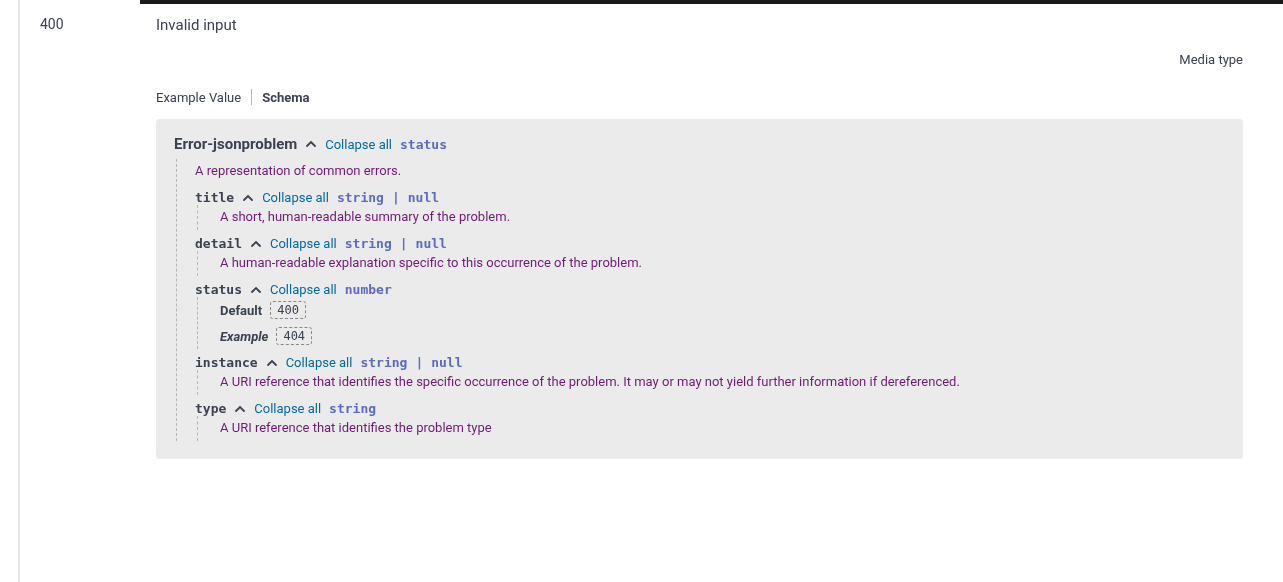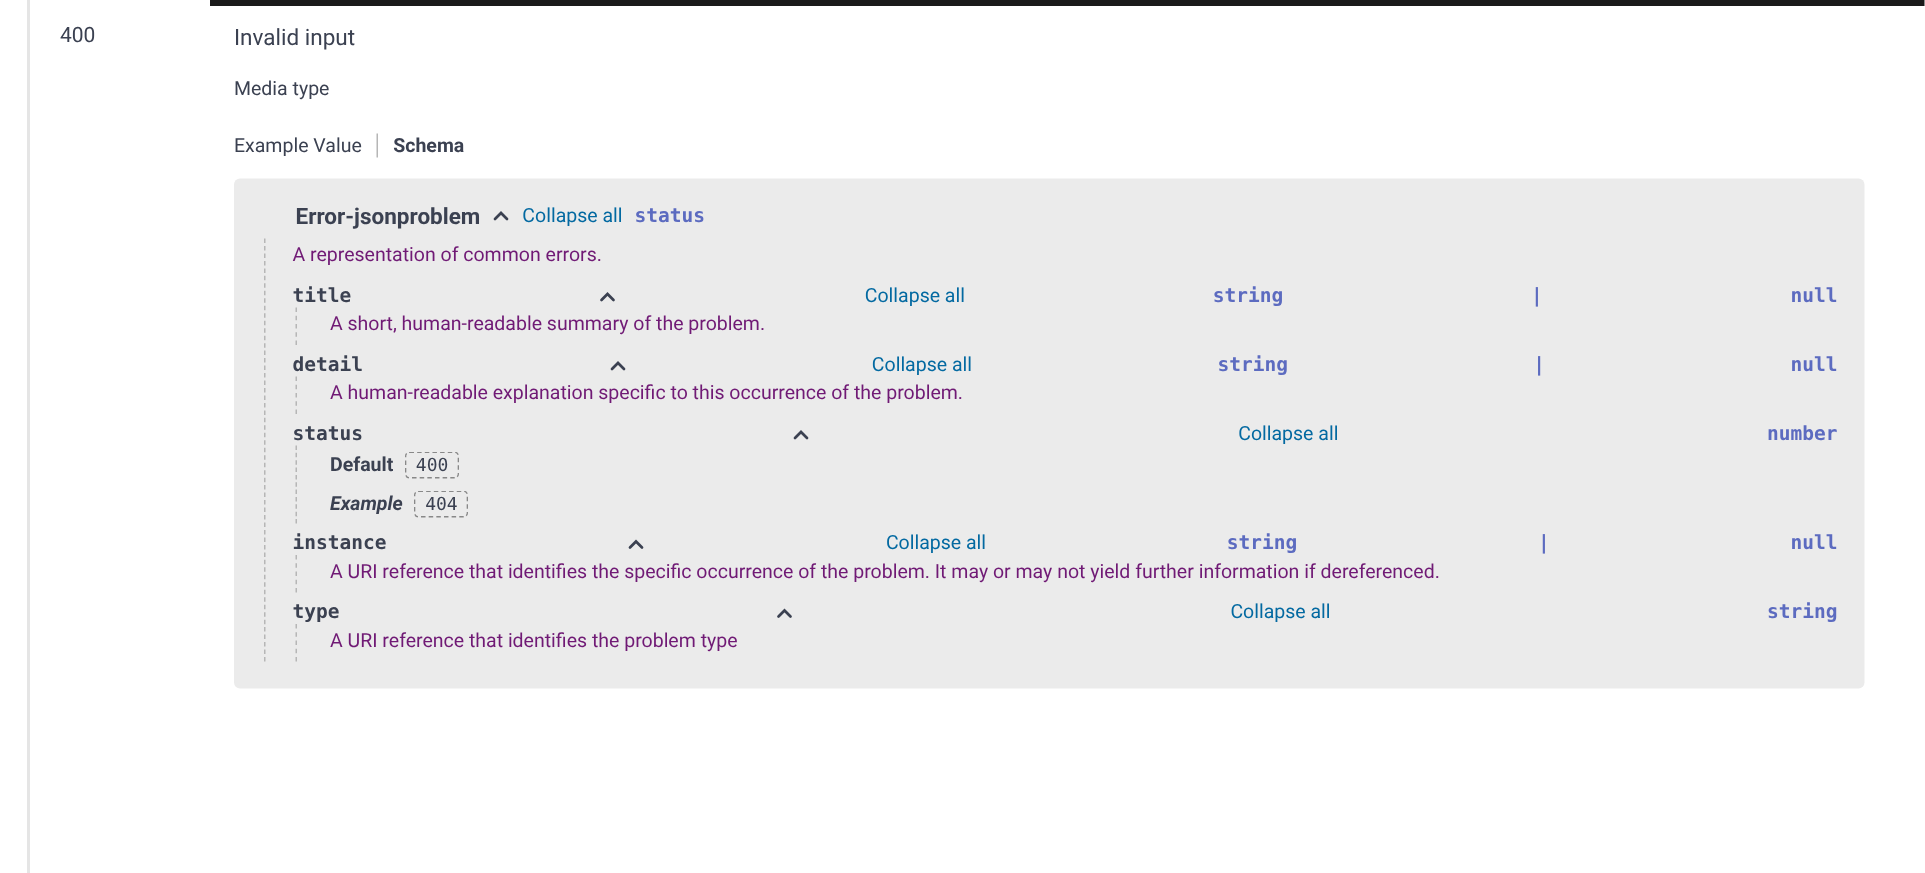--- a/index.html
+++ b/index.html
@@ -43,20 +43,21 @@
   }
   .desc {
     color: #3b4151;
     font-size: 15px;
     margin-bottom: 18px;
   }
   .media-label {
     font-size: 13px;
     color: #3b4151;
     margin-bottom: 6px;
+    text-align: right;
   }
   .media-select {
     border: 2px solid #41444e;
     border-radius: 4px;
     padding: 8px 42px 8px 12px;
     font-size: 14px;
     font-weight: 700;
     color: #3b4151;
     background: #fff;
     display: inline-flex;
@@ -102,41 +103,39 @@
   .schema-title-row {
     display: flex;
     align-items: center;
     gap: 8px;
     margin-bottom: 6px;
   }
   .schema-title {
     font-weight: 700;
     font-size: 15px;
     color: #3b4151;
-    margin-left: 23px;
   }
   .schema-block {
     border-left: 1px dashed #b6b6b6;
     margin-left: 2px;
     padding-left: 18px;
   }
   .schema-block.inner {
     padding-left: 22px;
   }
   .schema-desc {
     color: #701a75;
     font-size: 13px;
     padding: 4px 0 6px 0;
   }
   .prop-row {
     display: flex;
     align-items: center;
     gap: 8px;
     padding-top: 6px;
-    justify-content: space-between;
   }
   .prop-name {
     font-family: ui-monospace, Menlo, Consolas, monospace;
     font-weight: 700;
     font-size: 13px;
     color: #3b4151;
   }
   .chev-up {
     color: #3b4151;
     cursor: pointer;

